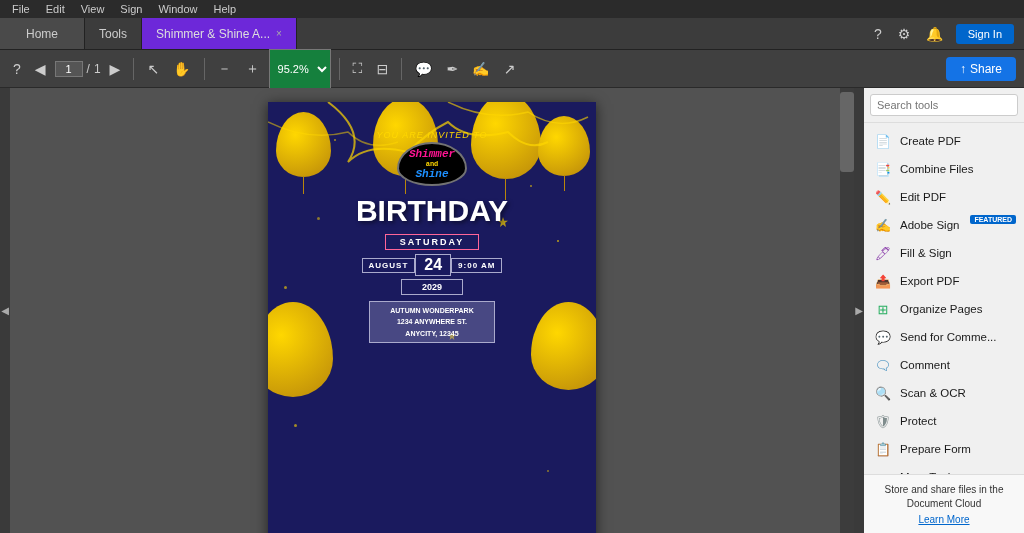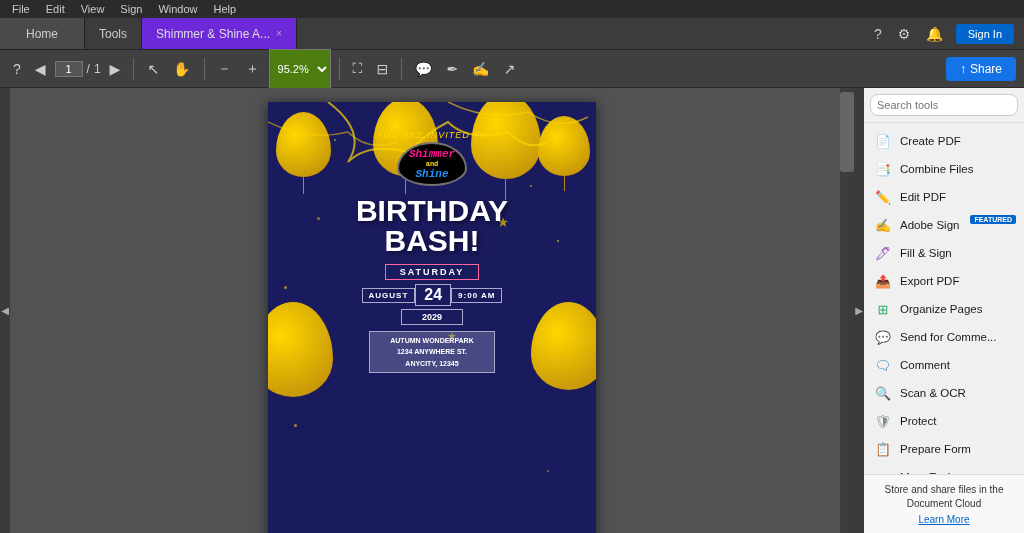--- a/index.html
+++ b/index.html
@@ -131,21 +131,21 @@
     .page-input {
       width: 28px;
       text-align: center;
       background: #555;
       border: 1px solid #777;
       color: #fff;
       font-size: 11px;
       padding: 1px 2px;
     }
     .zoom-select {
-      background: #4d7c0f;
+      background: #15803d;
       border: 1px solid #777;
       color: #fff;
       font-size: 11px;
       padding: 12px 4px;
     }
     .share-btn {
       margin-left: auto;
       background: #1473e6;
       color: white;
       font-size: 12px;
@@ -379,21 +379,21 @@
 
     .search-tools {
       padding: 6px;
       border-bottom: 1px solid #ddd;
     }
     .search-input {
       width: 100%;
       padding: 4px 6px;
       font-size: 11px;
       border: 1px solid #ccc;
-      border-radius: 8px;
+      border-radius: 3px;
       background: white;
       color: #333;
     }
 
     .tools-list {
       flex: 1;
       overflow-y: auto;
       padding: 4px 0;
     }
     .tool-item {
@@ -570,21 +570,20 @@
         <div class="invited-text">YOU ARE INVITED TO</div>
 
         <div class="shimmer-shine-logo">
           <div class="shimmer-text">Shimmer</div>
           <div class="and-text">and</div>
           <div class="shine-text">Shine</div>
         </div>
 
         <div class="birthday-bash">
           <div>BIRTHDAY</div>
-          <div>BASH!</div>
         </div>
 
         <div class="saturday-box">SATURDAY</div>
 
         <div class="date-row">
           <div class="date-box">AUGUST</div>
           <div class="date-num">24</div>
           <div class="time-box">9:00 AM</div>
         </div>
 

